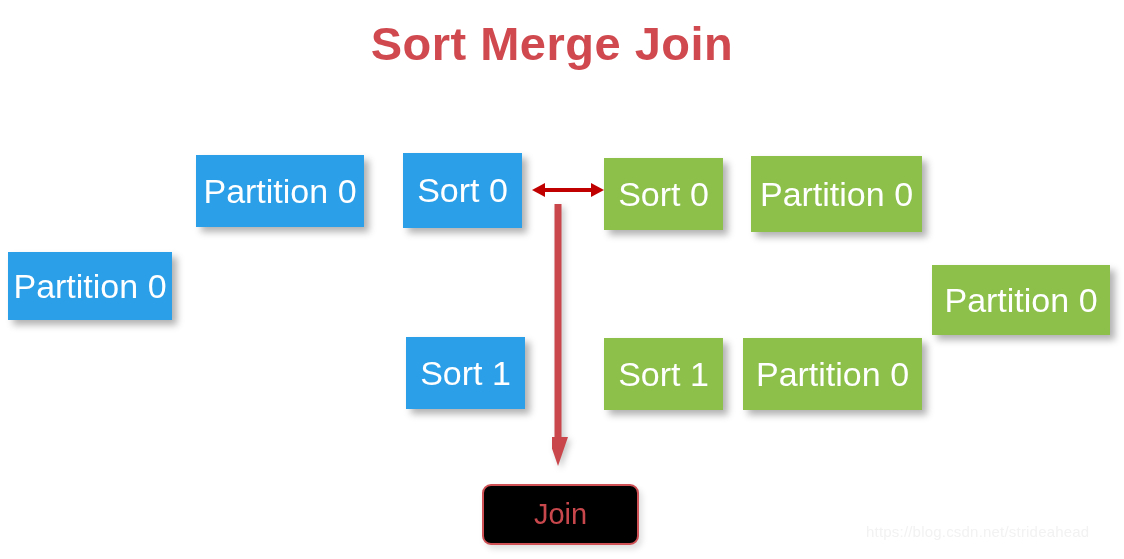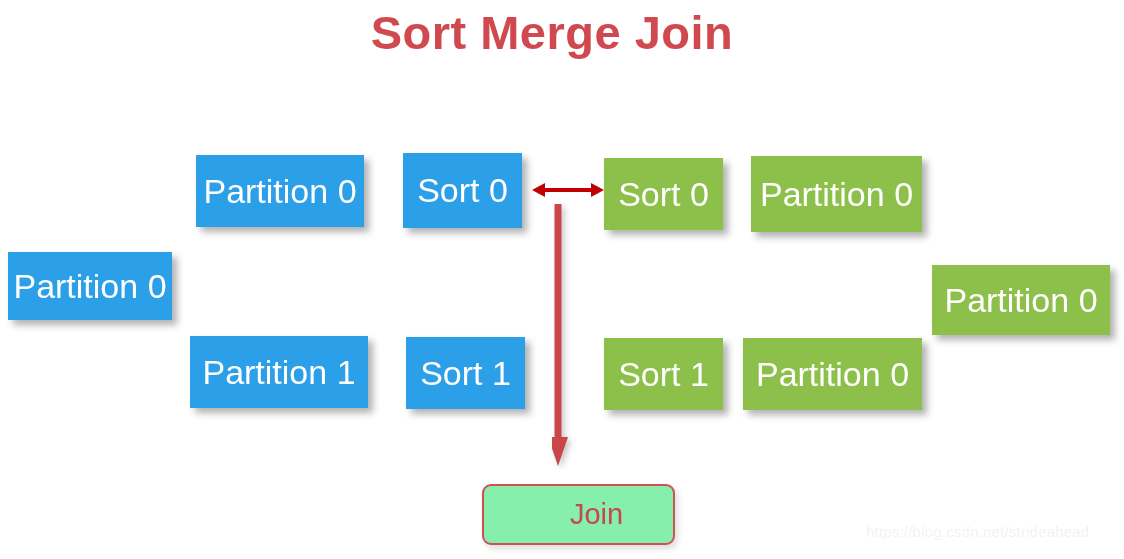--- a/index.html
+++ b/index.html
@@ -13,21 +13,21 @@
   #canvas {
     position: relative;
     width: 1124px;
     height: 559px;
     background: #ffffff;
     overflow: hidden;
   }
   .title {
     position: absolute;
     left: 0;
-    top: 6px;
+    top: 17px;
     width: 1104px;
     text-align: center;
     font-size: 47px;
     font-weight: bold;
     color: #d0494e;
     letter-spacing: 0.5px;
     line-height: 1.15;
     white-space: nowrap;
   }
   .box {
@@ -46,28 +46,27 @@
 
   
   .join-box {
     position: absolute;
     left: 482px;
     top: 484px;
     width: 153px;
     height: 57px;
     border: 2px solid #cf5055;
     border-radius: 9px;
-    background: #86efac;
+    background: #000000;
     display: flex;
     align-items: center;
     justify-content: center;
     color: #c7474c;
     font-size: 29px;
     box-shadow: 3px 4px 6px rgba(0,0,0,0.13);
-    padding-left: 36px;
   }
 
   
   .v-arrow {
     position: absolute;
     left: 552px;
     top: 204px;
     width: 26px;
     height: 262px;
     filter: drop-shadow(3px 3px 3px rgba(0,0,0,0.22));
@@ -99,23 +98,20 @@
   <div class="title">Sort Merge Join</div>
 
   <div class="box blue" style="left:8px; top:252px; width:164px; height:68px;">
     <span>Partition 0</span>
   </div>
 
   <div class="box blue" style="left:196px; top:155px; width:168px; height:72px;">
     <span>Partition 0</span>
   </div>
 
-  <div class="box blue" style="left:190px; top:336px; width:178px; height:72px;">
-    <span>Partition 1</span>
-  </div>
 
   <div class="box blue" style="left:403px; top:153px; width:119px; height:75px;">
     <span>Sort 0</span>
   </div>
 
   <div class="box blue" style="left:406px; top:337px; width:119px; height:72px;">
     <span>Sort 1</span>
   </div>
 
   <div class="box green" style="left:604px; top:158px; width:119px; height:72px;">

